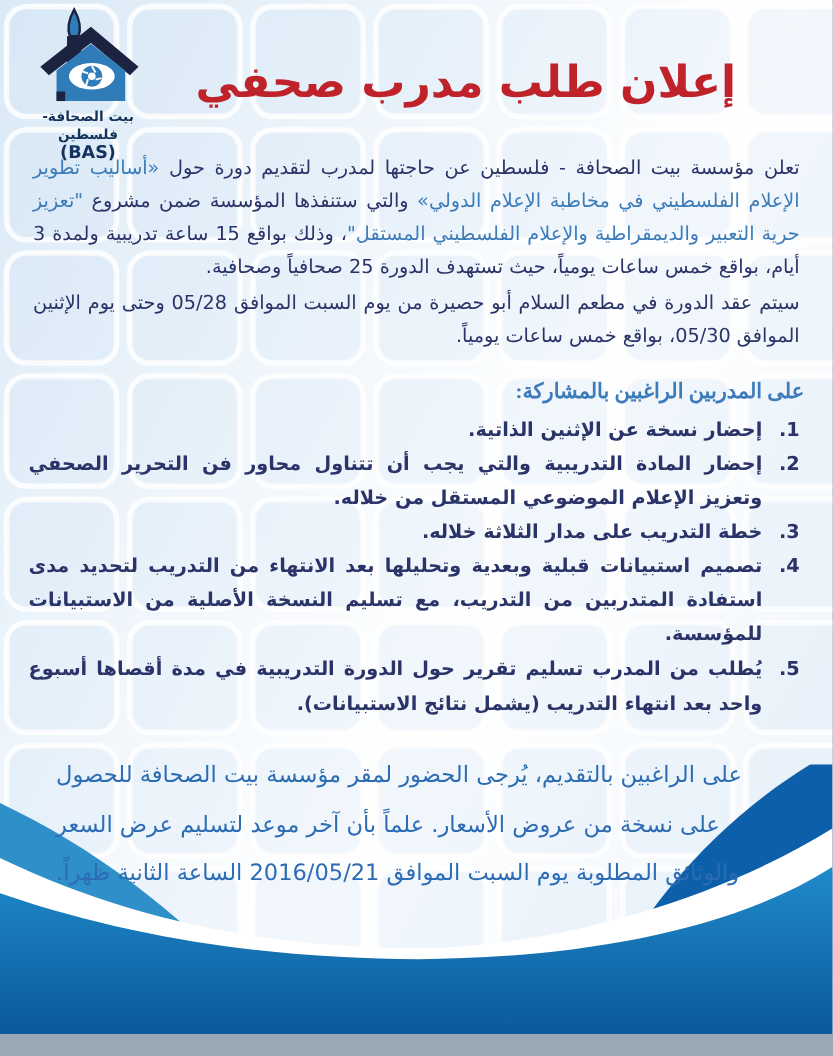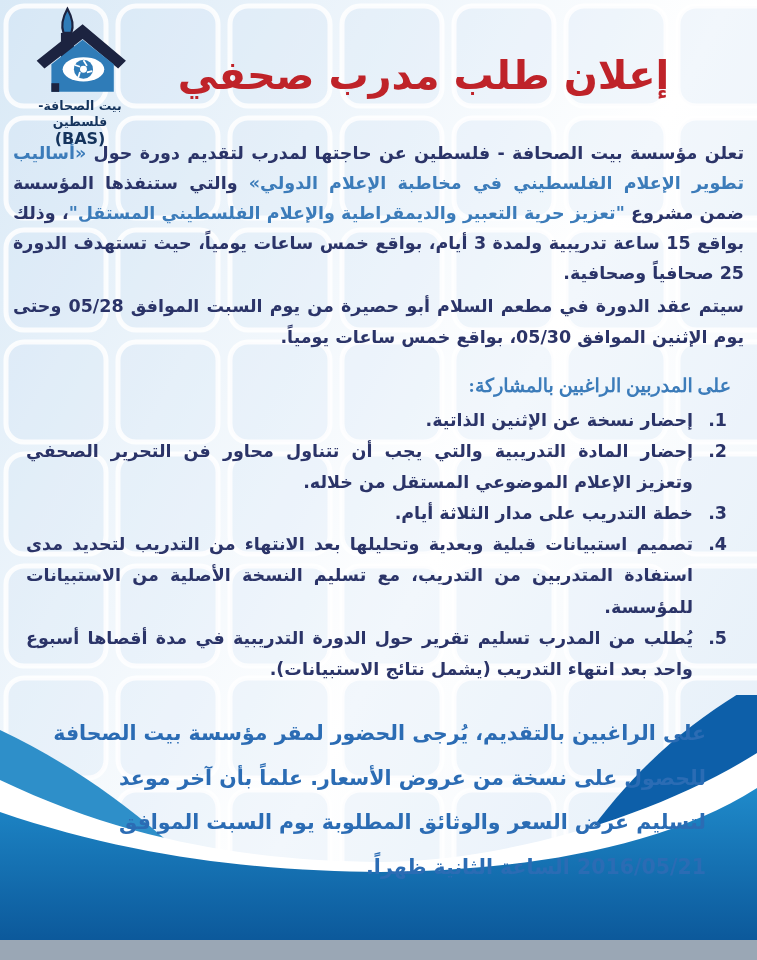--- a/index.html
+++ b/index.html
@@ -32,23 +32,23 @@
     text-align:center;
     direction:rtl;
   }
   .logo svg{display:block;margin:0 auto;}
   .logo-ar{font-size:12.5px;font-weight:bold;color:#14335c;line-height:1.25;}
   .logo-en{font-size:11px;font-weight:bold;color:#14335c;direction:ltr;line-height:1.2;}
   .logo-abbr{font-size:16px;font-weight:bold;color:#14335c;direction:ltr;line-height:1.2;}
 
   
   .intro,.schedule{
-    margin:0 13px;
+    margin:0 30px;
     font-size:17.5px;
-    font-weight:bold;
+    font-weight:normal;
     color:#2b3468;
     line-height:1.72;
     text-align:justify;
   }
   .intro{margin-top:6px;}
   .schedule{margin-top:3px;}
   .hl{color:#3c7cba;}
 
   .req-heading{
     margin:22px 26px 0;
@@ -66,23 +66,23 @@
   }
   .req-text{
     flex:1;
     font-size:17.5px;font-weight:bold;color:#2b3468;line-height:1.78;
     text-align:justify;
   }
 
   .submission{
     width:655px;
     margin:26px auto 0;
-    text-align:right;
+    text-align:left;
     font-size:20.5px;
-    font-weight:bold;
+    font-weight:normal;
     color:#2b6cb4;
     line-height:2.18;
   }
 
   
   .footer-art{position:absolute;left:0;bottom:0;width:757px;height:245px;z-index:1;}
   .footer-text{
     position:absolute;left:0;bottom:8px;width:100%;z-index:3;
     text-align:center;
   }
@@ -159,21 +159,21 @@
       <div class="req-item">
         <span class="req-num">1.</span>
         <span class="req-text">إحضار نسخة عن الإثنين الذاتية.</span>
       </div>
       <div class="req-item">
         <span class="req-num">2.</span>
         <span class="req-text">إحضار المادة التدريبية والتي يجب أن تتناول محاور فن التحرير الصحفي وتعزيز الإعلام الموضوعي المستقل من خلاله.</span>
       </div>
       <div class="req-item">
         <span class="req-num">3.</span>
-        <span class="req-text">خطة التدريب على مدار الثلاثة أيام.</span>
+        <span class="req-text">خطة التدريب على مدار الثلاثة خلاله.</span>
       </div>
       <div class="req-item">
         <span class="req-num">4.</span>
         <span class="req-text">تصميم استبيانات قبلية وبعدية وتحليلها بعد الانتهاء من التدريب لتحديد مدى استفادة المتدربين من التدريب، مع تسليم النسخة الأصلية من الاستبيانات للمؤسسة.</span>
       </div>
       <div class="req-item">
         <span class="req-num">5.</span>
         <span class="req-text">يُطلب من المدرب تسليم تقرير حول الدورة التدريبية في مدة أقصاها أسبوع واحد بعد انتهاء التدريب (يشمل نتائج الاستبيانات).</span>
       </div>
     </div>

